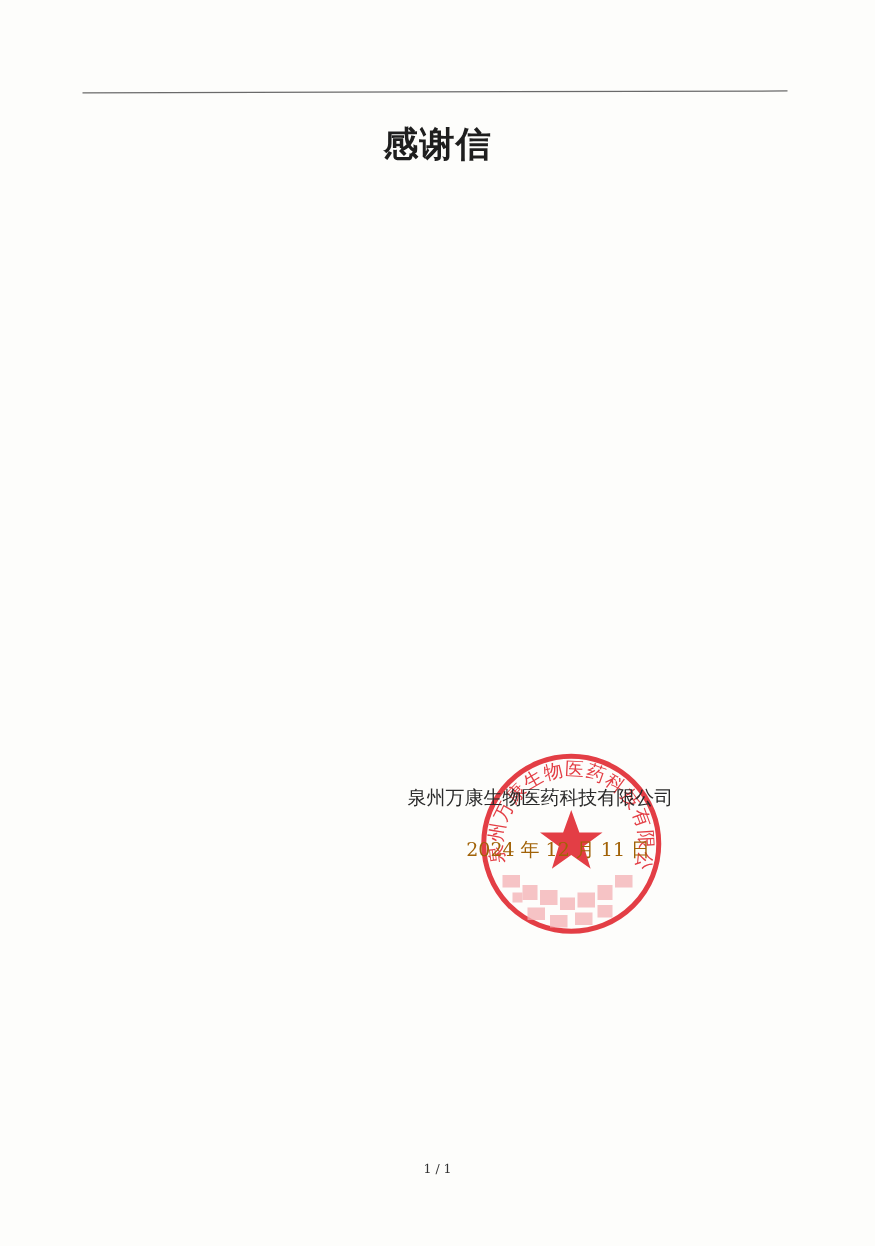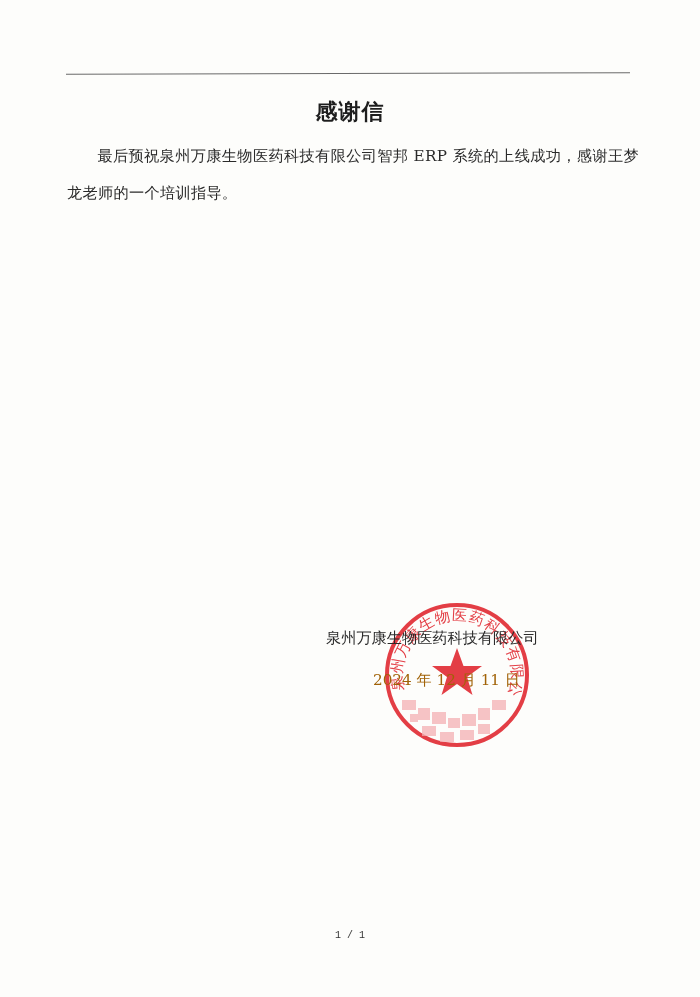--- a/index.html
+++ b/index.html
@@ -7,50 +7,49 @@
     width: 700px; height: 997px; background: #fdfdfb; position: relative; overflow: hidden;
     font-family: "DejaVu Serif", "Liberation Serif", serif; color: #2a2a2a;
   }
   .rule {
     position: absolute; left: 66px; top: 73px; width: 564px; height: 0;
     border-top: 1.5px solid #6a6a6a; transform: rotate(-0.15deg);
   }
   .title {
     position: absolute; left: 0; width: 700px; top: 97px; text-align: center;
     font-family: "DejaVu Sans", "Liberation Sans", sans-serif; font-weight: bold;
-    font-size: 22px; letter-spacing: 1px; color: #1e1e1e;
+    font-size: 28px; letter-spacing: 1px; color: #1e1e1e;
   }
   .body {
     position: absolute; left: 67px; top: 138px; width: 572px;
     font-size: 15.2px; line-height: 36.5px; letter-spacing: 0.3px;
   }
   .para { margin: 0; text-indent: 2em; text-align: justify; }
   .sign {
     position: absolute; left: 326px; top: 628px; font-size: 15.2px; color: #2a2a2a; z-index: 3;
   }
   .date {
     position: absolute; left: 373px; top: 670px; font-size: 15.2px; color: #a16207; z-index: 3;
   }
   .stamp {
     position: absolute; left: 382px; top: 600px; width: 150px; height: 150px; z-index: 2; opacity: 0.88;
   }
   .page-num {
     position: absolute; left: 0; width: 700px; top: 930px; text-align: center;
-    font-size: 10px; color: #333; font-family: Liberation Mono, monospace;
+    font-size: 10px; color: #333;
   }
 </style>
 </head>
 <body>
 
 <div class="rule"></div>
 
 <div class="title">感谢信</div>
 
 <div class="body">
-  <p class="para">最后预祝泉州万康生物医药科技有限公司智邦 ERP 系统的上线成功，感谢王梦龙老师的一个培训指导。</p>
 </div>
 
 <svg class="stamp" viewBox="0 0 150 150">
   <defs>
     <path id="arcPath" d="M 22,90 A 55,55 0 1,1 128,90"></path>
   </defs>
   <circle cx="75" cy="75" r="70" fill="none" stroke="#e0242c" stroke-width="4"></circle>
   <text font-size="15" fill="#e0242c" font-family="DejaVu Serif, serif" letter-spacing="1">
     <textPath href="#arcPath">泉州万康生物医药科技有限公司</textPath>
   </text>

